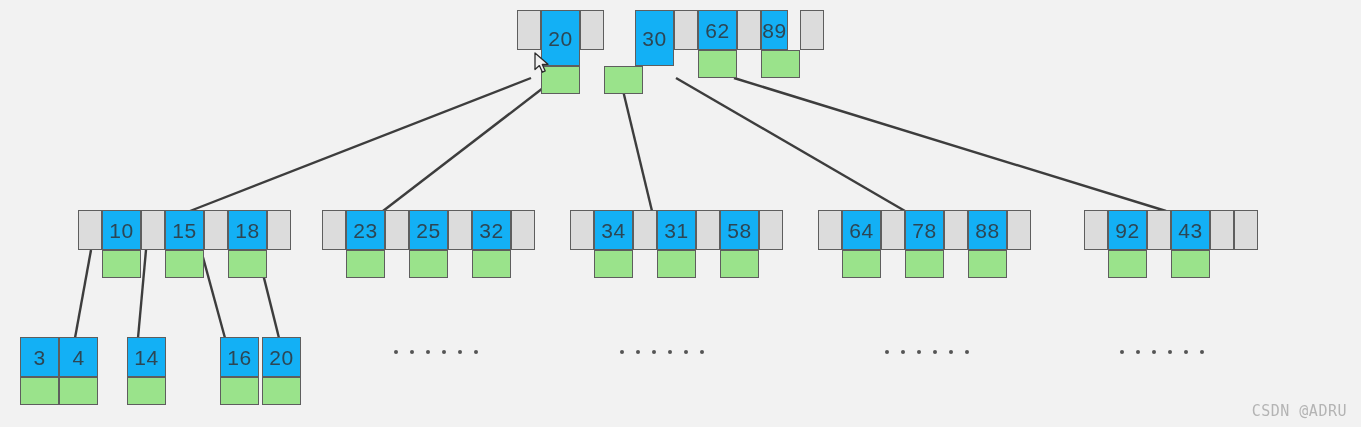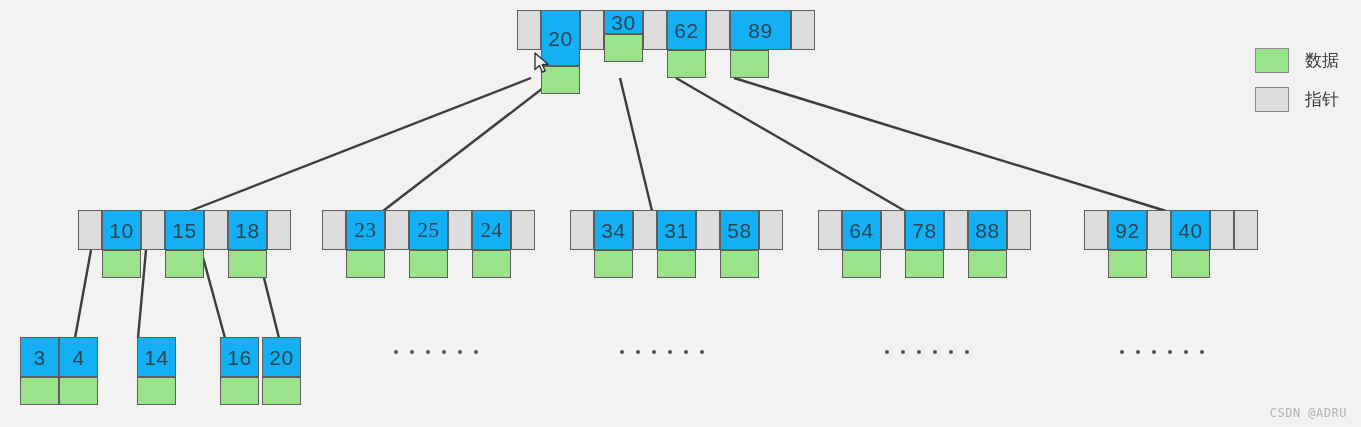--- a/index.html
+++ b/index.html
@@ -110,21 +110,21 @@
     height: 4px;
     background: #555;
     border-radius: 50%;
   }
 
   
   #watermark {
     position: absolute;
     right: 14px;
     bottom: 7px;
-    font-size: 12px;
+    font-size: 15px;
     color: #b4b4b4;
     font-family: "DejaVu Sans Mono", monospace;
     letter-spacing: 0.5px;
   }
 
   
   #cursor {
     position: absolute;
     left: 534px;
     top: 52px;
@@ -158,37 +158,37 @@
         </div>
         <div class="cellcol">
           <div class="key" style="width: 39px; height: 56px;">20</div>
           <div class="data" style="width: 39px; height: 28px;"></div>
         </div>
         <div class="cellcol">
           <div class="ptr" style="width: 24px; height: 40px;"></div>
           <div class="spacer" style="width: 24px; height: 28px;"></div>
         </div>
         <div class="cellcol">
-          <div class="key" style="width: 39px; height: 24px;">30</div>
+          <div class="key" style="width: 39px; height: 56px; margin-left: 31px;">30</div>
           <div class="data" style="width: 39px; height: 28px;"></div>
         </div>
         <div class="cellcol">
           <div class="ptr" style="width: 24px; height: 40px;"></div>
           <div class="spacer" style="width: 24px; height: 28px;"></div>
         </div>
         <div class="cellcol">
           <div class="key" style="width: 39px; height: 40px;">62</div>
           <div class="data" style="width: 39px; height: 28px;"></div>
         </div>
         <div class="cellcol">
           <div class="ptr" style="width: 24px; height: 40px;"></div>
           <div class="spacer" style="width: 24px; height: 28px;"></div>
         </div>
         <div class="cellcol">
-          <div class="key" style="width: 61px; height: 40px;">89</div>
+          <div class="key" style="width: 27px; height: 40px;">89</div>
           <div class="data" style="width: 39px; height: 28px;"></div>
         </div>
         <div class="cellcol">
           <div class="ptr" style="width: 24px; height: 40px;"></div>
           <div class="spacer" style="width: 24px; height: 28px;"></div>
         </div>
       </div>
       <div class="node" style="left: 78px; top: 210px;">
         <div class="cellcol">
           <div class="ptr" style="width: 24px; height: 40px;"></div>
@@ -212,21 +212,21 @@
         </div>
         <div class="cellcol">
           <div class="key" style="width: 39px; height: 40px;">18</div>
           <div class="data" style="width: 39px; height: 28px;"></div>
         </div>
         <div class="cellcol">
           <div class="ptr" style="width: 24px; height: 40px;"></div>
           <div class="spacer" style="width: 24px; height: 28px;"></div>
         </div>
       </div>
-      <div class="node" style="left: 322px; top: 210px; font-family: Liberation Serif, serif;">
+      <div class="node" style="left: 322px; top: 210px;">
         <div class="cellcol">
           <div class="ptr" style="width: 24px; height: 40px;"></div>
           <div class="spacer" style="width: 24px; height: 28px;"></div>
         </div>
         <div class="cellcol">
           <div class="key" style="width: 39px; height: 40px;">23</div>
           <div class="data" style="width: 39px; height: 28px;"></div>
         </div>
         <div class="cellcol">
           <div class="ptr" style="width: 24px; height: 40px;"></div>
@@ -234,21 +234,21 @@
         </div>
         <div class="cellcol">
           <div class="key" style="width: 39px; height: 40px;">25</div>
           <div class="data" style="width: 39px; height: 28px;"></div>
         </div>
         <div class="cellcol">
           <div class="ptr" style="width: 24px; height: 40px;"></div>
           <div class="spacer" style="width: 24px; height: 28px;"></div>
         </div>
         <div class="cellcol">
-          <div class="key" style="width: 39px; height: 40px;">24</div>
+          <div class="key" style="width: 39px; height: 40px;">32</div>
           <div class="data" style="width: 39px; height: 28px;"></div>
         </div>
         <div class="cellcol">
           <div class="ptr" style="width: 24px; height: 40px;"></div>
           <div class="spacer" style="width: 24px; height: 28px;"></div>
         </div>
       </div>
       <div class="node" style="left: 570px; top: 210px;">
         <div class="cellcol">
           <div class="ptr" style="width: 24px; height: 40px;"></div>
@@ -316,21 +316,21 @@
         </div>
         <div class="cellcol">
           <div class="key" style="width: 39px; height: 40px;">92</div>
           <div class="data" style="width: 39px; height: 28px;"></div>
         </div>
         <div class="cellcol">
           <div class="ptr" style="width: 24px; height: 40px;"></div>
           <div class="spacer" style="width: 24px; height: 28px;"></div>
         </div>
         <div class="cellcol">
-          <div class="key" style="width: 39px; height: 40px;">40</div>
+          <div class="key" style="width: 39px; height: 40px;">43</div>
           <div class="data" style="width: 39px; height: 28px;"></div>
         </div>
         <div class="cellcol">
           <div class="ptr" style="width: 24px; height: 40px;"></div>
           <div class="spacer" style="width: 24px; height: 28px;"></div>
         </div>
         <div class="cellcol">
           <div class="ptr" style="width: 24px; height: 40px;"></div>
           <div class="spacer" style="width: 24px; height: 28px;"></div>
         </div>
@@ -338,21 +338,21 @@
       <div class="node" style="left: 20px; top: 337px;">
         <div class="cellcol">
           <div class="key" style="width: 39px; height: 40px;">3</div>
           <div class="data" style="width: 39px; height: 28px;"></div>
         </div>
         <div class="cellcol">
           <div class="key" style="width: 39px; height: 40px;">4</div>
           <div class="data" style="width: 39px; height: 28px;"></div>
         </div>
       </div>
-      <div class="node" style="left: 137px; top: 337px; align-items: center;">
+      <div class="node" style="left: 127px; top: 337px; align-items: center;">
         <div class="cellcol">
           <div class="key" style="width: 39px; height: 40px;">14</div>
           <div class="data" style="width: 39px; height: 28px;"></div>
         </div>
       </div>
       <div class="node" style="left: 175px; top: 337px; padding-left: 45px;">
         <div class="cellcol">
           <div class="key" style="width: 39px; height: 40px;">16</div>
           <div class="data" style="width: 39px; height: 28px;"></div>
         </div>
@@ -393,30 +393,20 @@
       <div class="ellipsis" style="left: 1120px; top: 350px;">
         <span></span>
         <span></span>
         <span></span>
         <span></span>
         <span></span>
         <span></span>
       </div>
     </div>
 
-  <div id="legend">
-    <div class="legend-row">
-      <span class="legend-swatch green"></span>
-      <span class="legend-label">数据</span>
-    </div>
-    <div class="legend-row">
-      <span class="legend-swatch gray"></span>
-      <span class="legend-label">指针</span>
-    </div>
-  </div>
 
   <div id="watermark">CSDN @ADRU</div>
 
   <svg id="cursor" viewBox="0 0 18 24" style="left: 534px; top: 52px;">
     <path d="M1,1 L1,17.5 L5.4,13.6 L8.4,20.2 L11.2,18.9 L8.3,12.5 L14,12.3 Z" fill="#f0f0f0" stroke="#2b2b2b" stroke-width="1.3" stroke-linejoin="round"></path>
   </svg>
 
 </div>
 
 </body></html>

